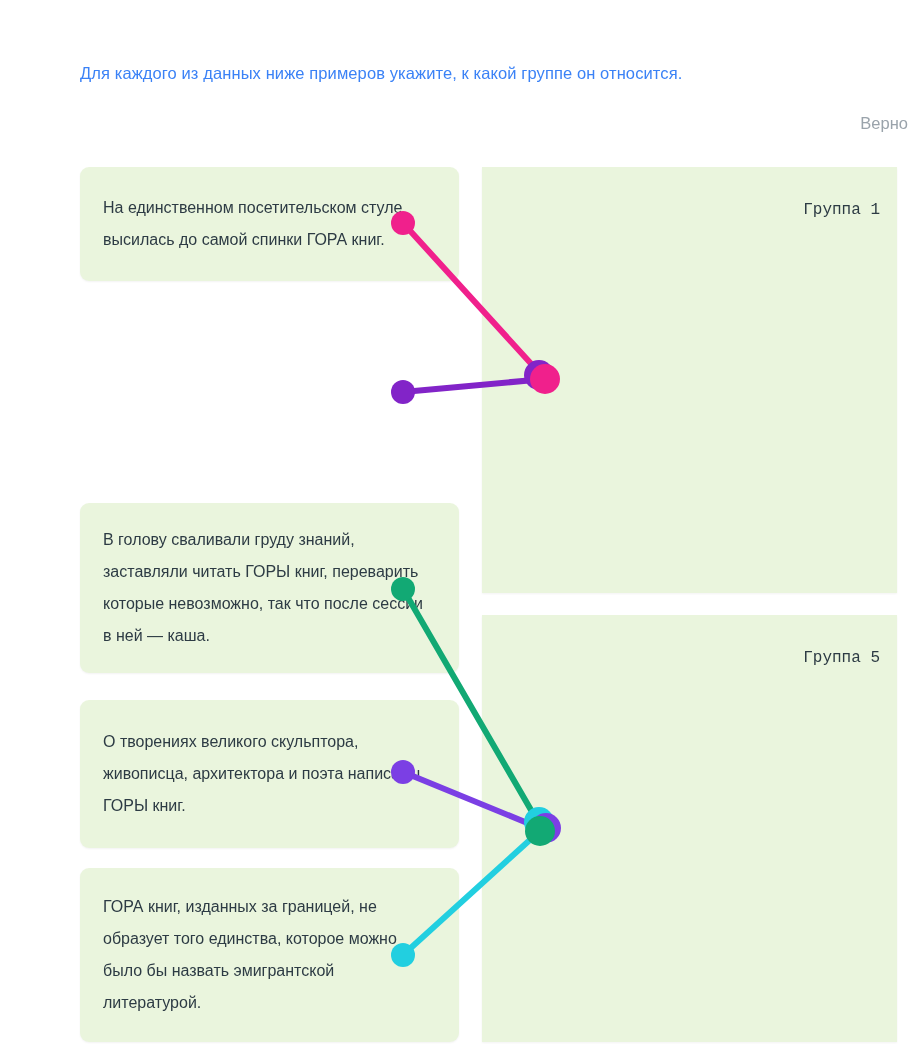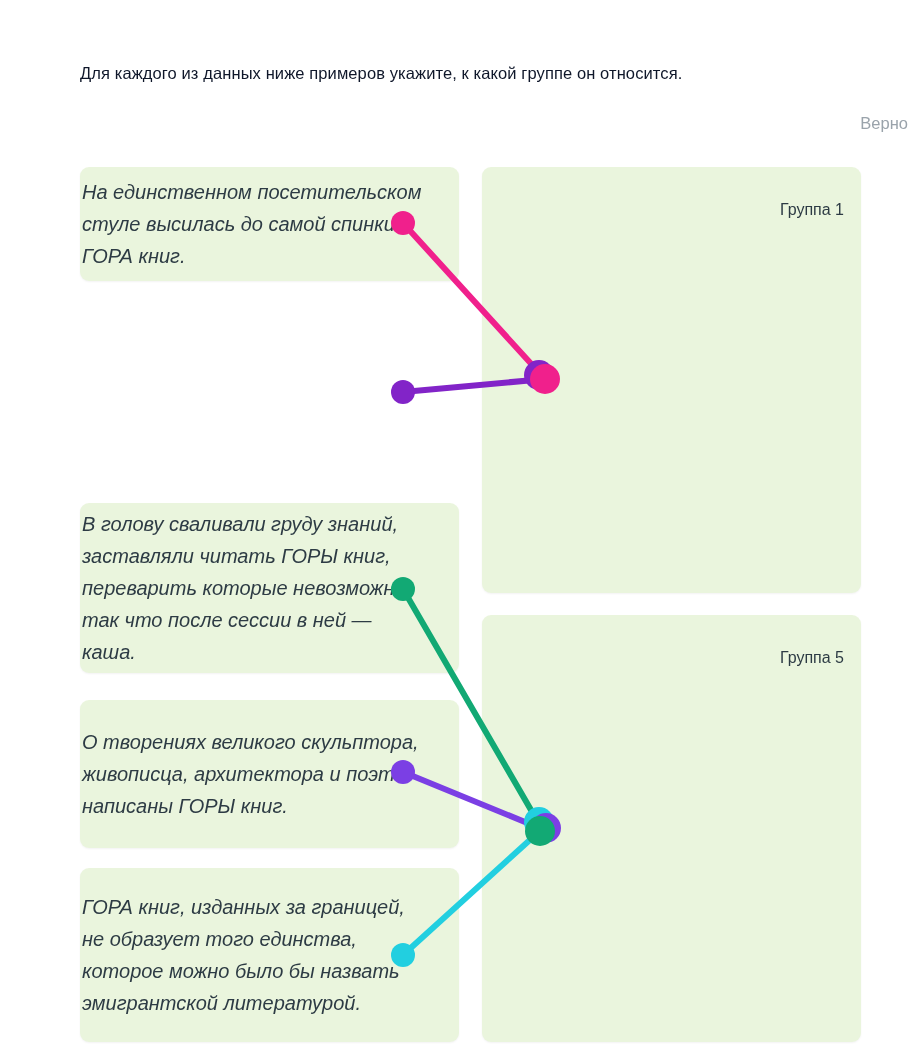--- a/index.html
+++ b/index.html
@@ -16,21 +16,21 @@
     height: 1059px;
     background: #ffffff;
   }
   .prompt {
     position: absolute;
     left: 80px;
     top: 62px;
     width: 760px;
     font-size: 16.5px;
     line-height: 22px;
-    color: #0f172a;
+    color: #3b82f6;
     letter-spacing: 0.1px;
   }
   .verdict {
     position: absolute;
     left: 0;
     top: 114px;
     width: 908px;
     text-align: right;
     font-size: 16.5px;
     color: #9aa3ab;
@@ -43,36 +43,36 @@
   .card {
     position: absolute;
     left: 80px;
     width: 379px;
     background: #eaf5dd;
     border-radius: 9px;
     box-shadow: 0 1px 2px rgba(0,0,0,0.05);
   }
   .card-text {
     position: absolute;
-    left: 2px;
+    left: 23px;
     right: 30px;
     top: 50%;
     transform: translateY(-50%);
-    font-style: italic;
-    font-size: 20px;
+    font-size: 16px;
     line-height: 32px;
     color: #2d3b44;
   }
   .panel {
     position: absolute;
     left: 482px;
-    width: 379px;
+    width: 415px;
     background: #eaf5dd;
-    border-radius: 9px;
+    border-radius: 0;
     box-shadow: 0 1px 2px rgba(0,0,0,0.05);
+    font-family: Liberation Mono, monospace;
   }
   .panel-label {
     position: absolute;
     right: 17px;
     top: 34px;
     font-size: 16px;
     color: #2d3b44;
   }
   svg.links {
     position: absolute;

